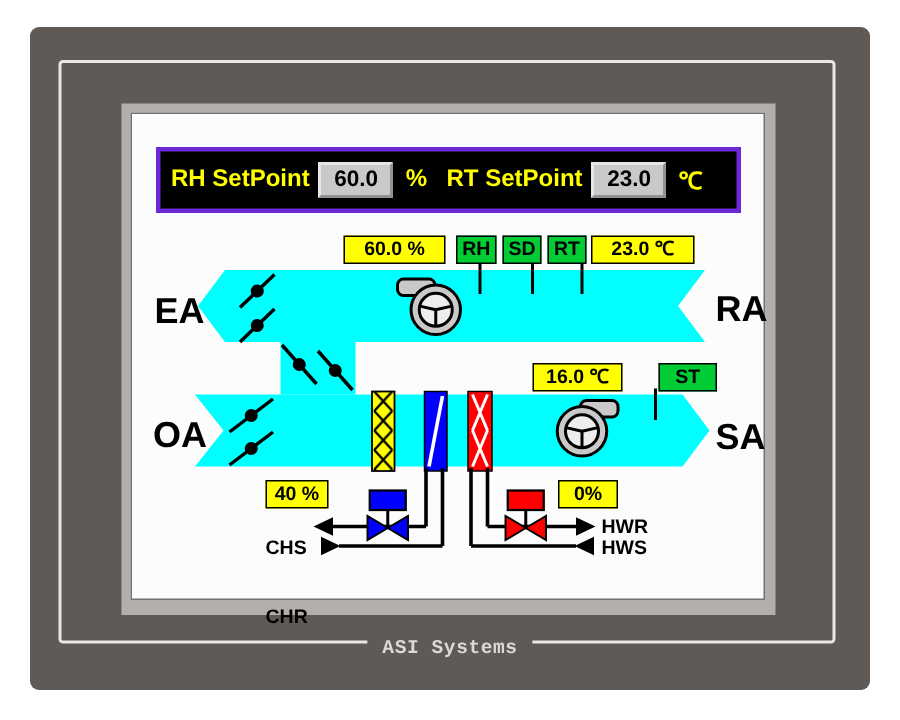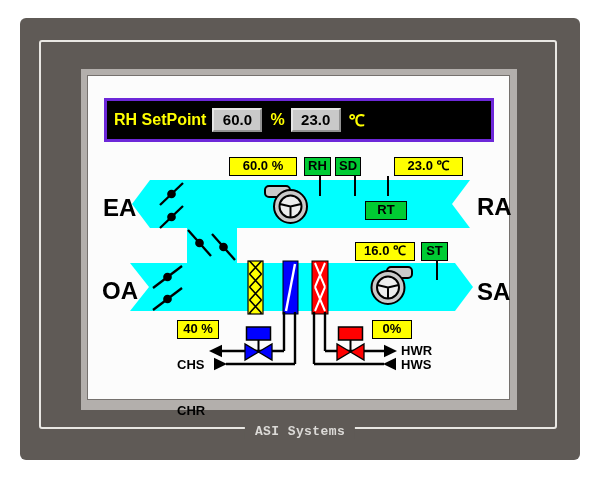--- a/index.html
+++ b/index.html
@@ -30,24 +30,24 @@
   .sp-label.rt { margin-left:13px; }
 
   
   .ind { position:absolute; height:19px; border:1.5px solid #000; text-align:center;
          font-weight:bold; font-size:13px; line-height:15px; color:#000; z-index:4; white-space:nowrap; }
   .yellow { background:#ffff00; }
   .green  { background:#00cc33; }
   .ind-humidity { left:229px; top:157px; width:68px; }
   .ind-rh       { left:304px; top:157px; width:27px; }
   .ind-sd       { left:335px; top:157px; width:26px; }
-  .ind-rt       { left:365px; top:157px; width:42px;margin-top:44px; }
+  .ind-rt       { left:365px; top:157px; width:26px; }
   .ind-temp     { left:394px; top:157px; width:69px; }
   .ind-satemp   { left:355px; top:242px; width:60px; }
-  .ind-st       { left:421px; top:242px; width:27px; }
+  .ind-st       { left:439px; top:242px; width:39px; }
   .ind-chwpos   { left:177px; top:320px; width:42px; }
   .ind-hwpos    { left:372px; top:320px; width:40px; }
 
   
   .duct-label { position:absolute; font-weight:bold; font-size:24px; color:#000; z-index:4; }
   .lbl-ea { left:103px; top:194px; }  .lbl-ra { left:477px; top:193px; }
   .lbl-oa { left:102px; top:277px; }  .lbl-sa { left:477px; top:278px; }
   .pipe-label { position:absolute; font-weight:bold; font-size:13px; line-height:13px; color:#000; z-index:4; }
   .lbl-chr { left:177px; top:356px;margin-top:48px; } .lbl-chs { left:177px; top:358px; }
   .lbl-hwr { left:401px; top:344px; } .lbl-hws { left:401px; top:358px; }
@@ -142,20 +142,21 @@
     <rect x="338.5" y="327" width="24" height="13" fill="#ff0000" stroke="#000" stroke-width="1.5"></rect>
     <polygon points="337,344 337,360 350.5,352" fill="#ff0000" stroke="#000" stroke-width="1.3"></polygon>
     <polygon points="364,344 364,360 350.5,352" fill="#ff0000" stroke="#000" stroke-width="1.3"></polygon>
   </g>
 </svg>
 
 <div class="abs sp-bar">
   <span>RH SetPoint</span>
   <span class="sp-value">60.0</span>
   <span>%</span>
+  <span class="sp-label rt">RT SetPoint</span>
   <span class="sp-value">23.0</span>
   <span>℃</span>
 </div>
 
 <div class="ind yellow ind-humidity">60.0 %</div>
 <div class="ind green ind-rh">RH</div>
 <div class="ind green ind-sd">SD</div>
 <div class="ind green ind-rt">RT</div>
 <div class="ind yellow ind-temp">23.0 ℃</div>
 <div class="ind yellow ind-satemp">16.0 ℃</div>

